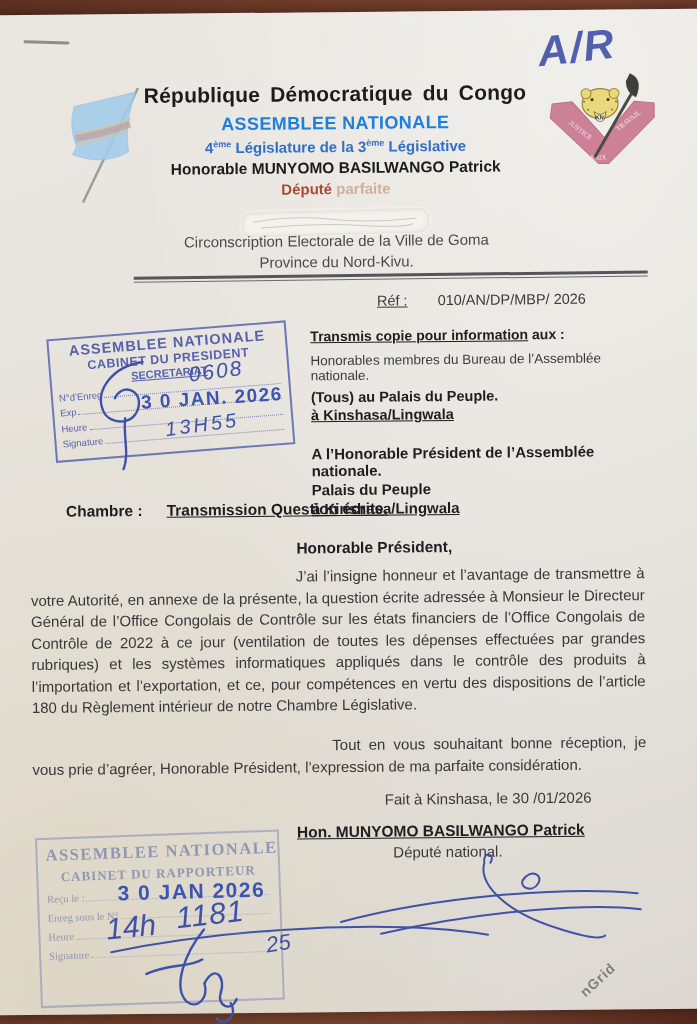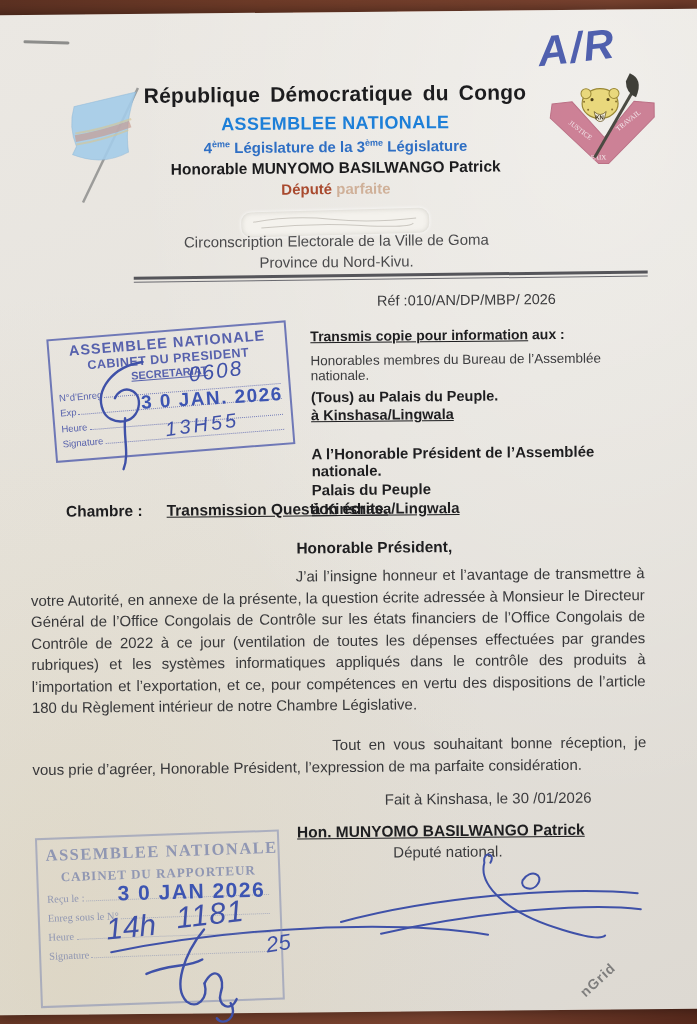--- a/index.html
+++ b/index.html
@@ -34,21 +34,21 @@
   .hdr .deptitle .t2 { color:#c9a387; opacity:.8; }
   .redaction { left:250px; top:198px; width:188px; height:25px; background:#f4f2ed; border-radius:10px;
       box-shadow:0 0 4px rgba(255,255,255,.9), inset 0 0 5px rgba(150,145,135,.35); transform:rotate(-1deg); }
   .redaction svg { width:100%; height:100%; opacity:.45; }
   .constituency, .province { left:110px; width:470px; text-align:center; font-size:15px; color:#4a4a4c; }
   .constituency { top:220px; }
   .province { top:241px; }
   .rule { left:142px; top:262px; width:514px; height:6px;
       border-top:3px solid #55555a; border-bottom:1px solid #6a6a70; transform:rotate(-0.15deg); }
   .refrow { left:385px; top:281px; font-size:14.5px; color:#3b3b3d; }
-  .refrow .lbl { margin-right:0; }
+  .refrow .lbl { margin-right:30px;text-decoration:underline; }
 
   
   .stampP { left:58px; top:316px; width:240px; height:124px; transform:rotate(-4deg);
       border:2.5px solid rgba(80,92,172,.8); color:rgba(74,86,168,.92); padding:3px 6px 0 6px; }
   .stampP .s1 { font-size:14.5px; font-weight:bold; text-align:center; letter-spacing:1px; white-space:nowrap; }
   .stampP .s2 { font-size:12.5px; font-weight:bold; text-align:center; letter-spacing:.5px; margin-top:1px; }
   .stampP .s3 { font-size:11px; font-weight:bold; text-align:center; margin-top:1px; text-decoration:underline; }
   .frow { display:flex; align-items:flex-end; font-size:9.5px; margin-top:4.5px; }
   .frow .leader { flex:1; border-bottom:1.5px dotted rgba(80,92,172,.75); margin:0 2px 2px 2px; height:8px; }
   .hw { font-style:italic; color:#3f51a8; white-space:nowrap; }
@@ -135,21 +135,21 @@
       <circle cx="74" cy="38" r="1" fill="#8a7430"></circle>
     <circle cx="46" cy="30" r="1" fill="#8a7430"></circle>
       <circle cx="78" cy="30" r="1" fill="#8a7430"></circle>
     <path d="M 56,40 Q 62,46 68,40 L 66,48 Q 62,52 58,48 Z" fill="#f4efe2" stroke="#6a5a28" stroke-width="0.8"></path>
     <text x="57" y="48" font-size="6" fill="#3a3018" font-weight="bold" font-family="Liberation Sans, sans-serif">KN</text>
   </svg>
 
   <div class="abs hdr">
     <div class="country">République  Démocratique du Congo</div>
     <div class="inst">ASSEMBLEE NATIONALE</div>
-    <div class="legis"><span>4</span><sup>ème</sup><span>  Législature de la 3</span><sup>ème</sup><span> Législature</span></div>
+    <div class="legis"><span>4</span><sup>ème</sup><span>  Législature de la 3</span><sup>ème</sup><span> Législative</span></div>
     <div class="depname">Honorable MUNYOMO BASILWANGO Patrick</div>
     <div class="deptitle"><span class="t1">Député</span><span class="t2"> parfaite</span></div>
   </div>
 
   <div class="abs redaction">
     <svg viewBox="0 0 188 25">
         <path d="M 12,10 Q 50,4 90,9 T 175,10 M 20,16 Q 70,12 120,16 T 172,15" stroke="#9a958c" stroke-width="1" fill="none"></path>
       </svg>
   </div>
 

